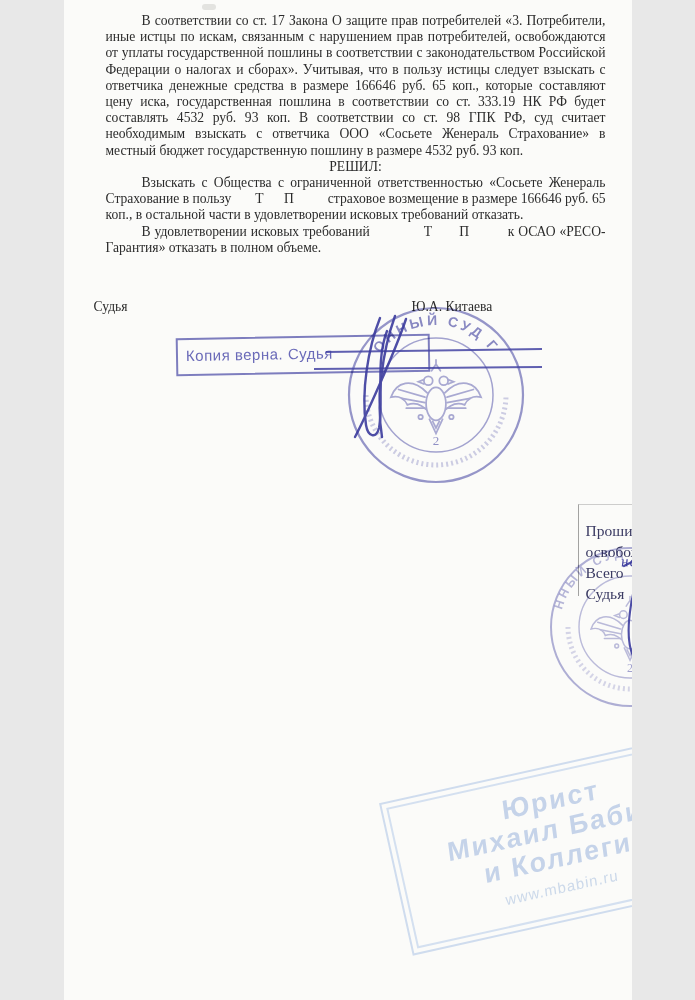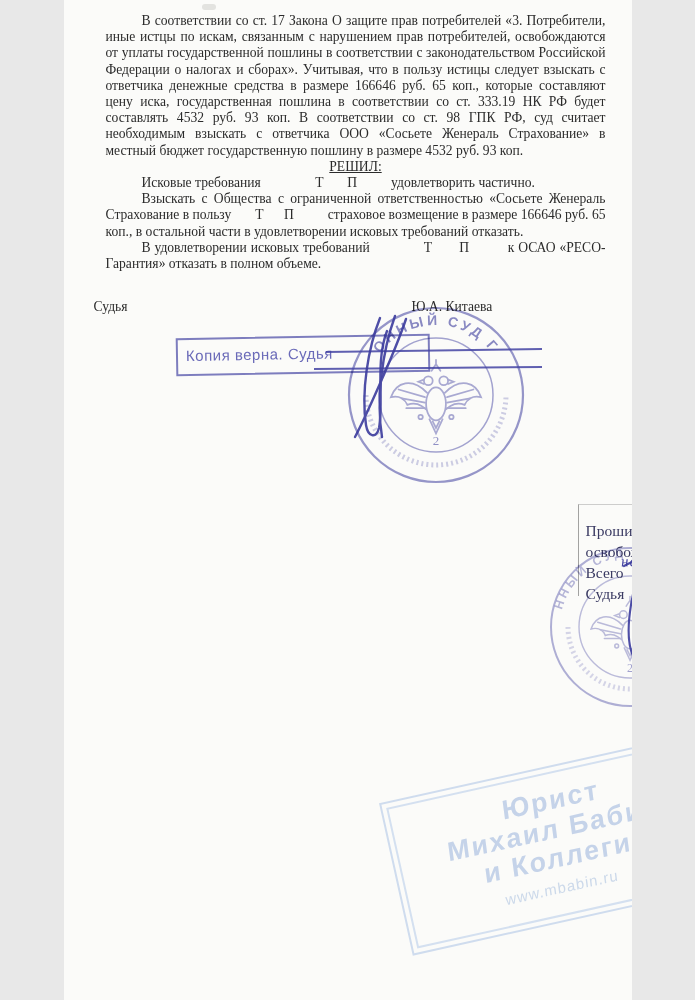--- a/index.html
+++ b/index.html
@@ -6,21 +6,21 @@
   .page{
     position:relative;width:568px;height:1000px;margin:0 auto;
     background:#fbfbf9;overflow:hidden;
     font-family:"Liberation Serif", serif;color:#262626;
   }
   .doc-body{position:absolute;left:42px;right:26px;top:13px;}
   .para{
     margin:0;font-size:13.6px;line-height:16.2px;
     text-align:justify;text-indent:36px;color:#2b2b2b;
   }
-  .para.center{text-align:center;text-indent:0;text-decoration:underline;}
+  .para.center{text-align:center;text-indent:0;}
   .sig-label{position:absolute;left:30px;top:299px;font-size:13.6px;color:#2b2b2b;}
   .sig-name{position:absolute;left:348px;top:299px;font-size:13.6px;color:#2b2b2b;}
 
   
   .copy-stamp{
     position:absolute;left:112px;top:336px;width:250px;height:34px;
     border:2px solid rgba(78,78,172,.72);transform:rotate(-1deg);
     mix-blend-mode:multiply;
   }
   .copy-stamp span{
@@ -72,21 +72,20 @@
 </style>
 </head>
 <body>
 
 <div class="page">
   <div class="scan-speck"></div>
 
   <div class="doc-body">
     <p class="para">В соответствии со ст. 17 Закона О защите прав потребителей «3. Потребители, иные истцы по искам, связанным с нарушением прав потребителей, освобождаются от уплаты государственной пошлины в соответствии с законодательством Российской Федерации о налогах и сборах». Учитывая, что в пользу истицы следует взыскать с ответчика денежные средства в размере 166646 руб. 65 коп., которые составляют цену иска, государственная пошлина в соответствии со ст. 333.19 НК РФ будет составлять 4532 руб. 93 коп. В соответствии со ст. 98 ГПК РФ, суд считает необходимым взыскать с ответчика ООО «Сосьете Женераль Страхование» в местный бюджет государственную пошлину в размере 4532 руб. 93 коп.</p>
     <p class="para center">РЕШИЛ:</p>
-    <p class="para">Исковые требования&nbsp;&nbsp;&nbsp;&nbsp;&nbsp;&nbsp;&nbsp;&nbsp;&nbsp;&nbsp;&nbsp;&nbsp;&nbsp;&nbsp;&nbsp;&nbsp;Т&nbsp;&nbsp;&nbsp;&nbsp;&nbsp;&nbsp;&nbsp;П&nbsp;&nbsp;&nbsp;&nbsp;&nbsp;&nbsp;&nbsp;&nbsp;&nbsp;&nbsp;удовлетворить частично.</p>
     <p class="para">Взыскать с Общества с ограниченной ответственностью «Сосьете Женераль Страхование в пользу &nbsp;&nbsp;&nbsp;&nbsp;&nbsp;&nbsp;Т&nbsp;&nbsp;&nbsp;&nbsp;&nbsp;&nbsp;П&nbsp;&nbsp;&nbsp;&nbsp;&nbsp;&nbsp;&nbsp;&nbsp;&nbsp;&nbsp;страховое возмещение в размере 166646 руб. 65 коп., в остальной части в удовлетворении исковых требований отказать.</p>
     <p class="para">В удовлетворении исковых требований&nbsp;&nbsp;&nbsp;&nbsp;&nbsp;&nbsp;&nbsp;&nbsp;&nbsp;&nbsp;&nbsp;&nbsp;&nbsp;&nbsp;Т&nbsp;&nbsp;&nbsp;&nbsp;&nbsp;&nbsp;&nbsp;П&nbsp;&nbsp;&nbsp;&nbsp;&nbsp;&nbsp;&nbsp;&nbsp;&nbsp;&nbsp;к ОСАО «РЕСО-Гарантия» отказать в полном объеме.</p>
   </div>
 
   <div class="sig-label">Судья</div>
   <div class="sig-name">Ю.А. Китаева</div>
 
   <div class="copy-stamp">
     <span>Копия верна. Судья</span>
   </div>

